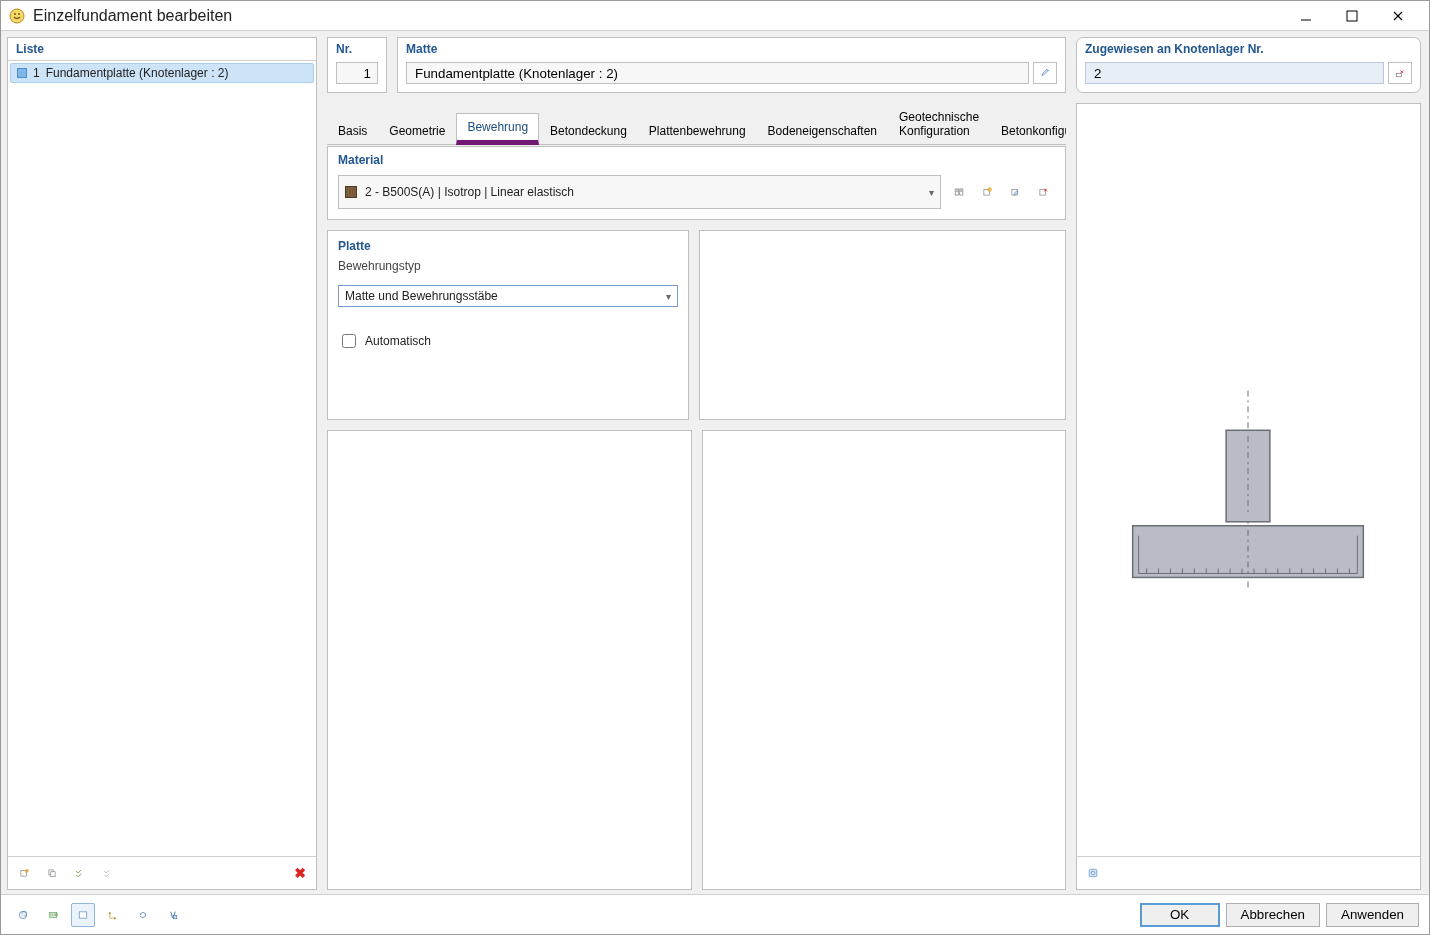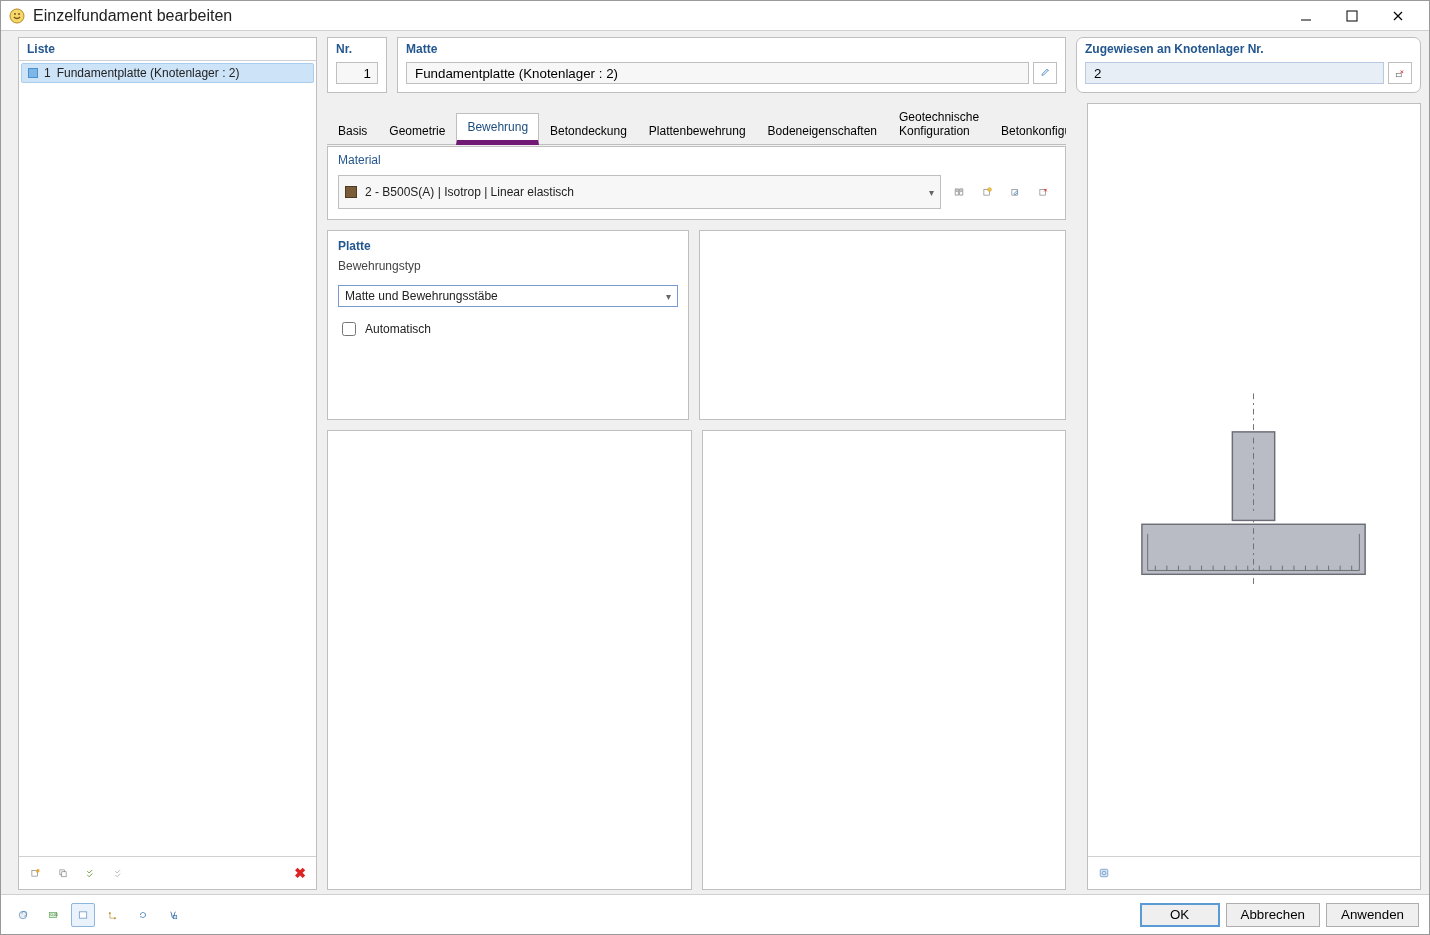--- a/index.html
+++ b/index.html
@@ -43,21 +43,21 @@
   
   .workarea {
     flex:1; display:flex; gap:10px; padding:6px 6px 4px 6px;
     background: var(--panel-bg);
     overflow:hidden;
   }
   .col-list   { width:310px; display:flex; flex-direction:column; }
   .col-form   { flex:1; display:flex; flex-direction:column; overflow:hidden; }
   .col-prev   { width:345px; display:flex; flex-direction:column; margin-right:2px; }
   
-  .panel { background:#fff; border:1px solid var(--border2); display:flex; flex-direction:column;margin-left:11px; }
+  .panel { background:#fff; border:1px solid var(--border2); display:flex; flex-direction:column; }
   .panel-head {
     padding:4px 8px; color:var(--header-blue); font-weight:600;
     border-bottom:1px solid var(--border);
   }
   .col-list .panel { flex:1; }
   .list-body { flex:1; padding:2px; overflow:auto; }
   .list-row {
     display:flex; align-items:center; gap:6px; padding:2px 6px;
     background:var(--list-sel); border:1px solid #a8cdee; border-radius:2px;
   }
@@ -110,42 +110,42 @@
     background:#fff; color:#1e4d7d;
     border-color:var(--border2); border-bottom:5px solid #701a75;
     position:relative; top:1px;
   }
   .tabpage {
     flex:1; display:flex; flex-direction:column; gap:10px; overflow:hidden;
     padding-top:1px;
   }
   
   .mat-panel { background:#fff; border:1px solid var(--border2); }
-  .mat-head { color:var(--header-blue); font-weight:400; padding:6px 10px 2px 10px; }
+  .mat-head { color:var(--header-blue); font-weight:700; padding:6px 10px 2px 10px; }
   .mat-row { display:flex; align-items:center; gap:6px; padding:6px 10px 10px 10px; }
   .mat-select {
     flex:1; display:flex; align-items:center; gap:8px;
     height:22px; padding:16px 6px;
     border:1px solid var(--border2); background:var(--field-bg);
     position:relative;
   }
   .mat-select .sw { width:12px; height:12px; background:#7a5c3a; border:1px solid #4d3a22; }
   .mat-select .caret { margin-left:auto; color:#666; font-size:10px; }
   .mat-icons { display:flex; gap:4px; }
   
   .two-up { display:flex; gap:10px; flex:1; overflow:hidden; }
   .box { background:#fff; border:1px solid var(--border2); flex:1; padding:8px 10px; }
   .box-head { color:var(--header-blue); font-weight:600; margin-bottom:6px; }
   .form-label { color:#444; margin-bottom:12px; }
   .combo {
     width:100%; height:22px; display:flex; align-items:center; padding:0 6px;
     border:1px solid #7a9bcf; background:#fff;
   }
   .combo .caret { margin-left:auto; color:#666; font-size:10px; }
-  .chk { display:flex; align-items:center; gap:6px; margin-top:12px; }
+  .chk { display:flex; align-items:center; gap:6px; margin-top:24px; }
   .chk input { width:14px; height:14px; }
   .two-up.second { flex:2.3; }
   .two-up.first  { flex:0 0 190px; }
   
   .col-prev .panel { background:#fff; }
   .prev-area { flex:1; position:relative; background:#fff; }
   .prev-toolbar { display:flex; align-items:center; gap:4px; padding:4px; border-top:1px solid var(--border); }
   
   svg.preview { width:100%; height:100%; }
   

